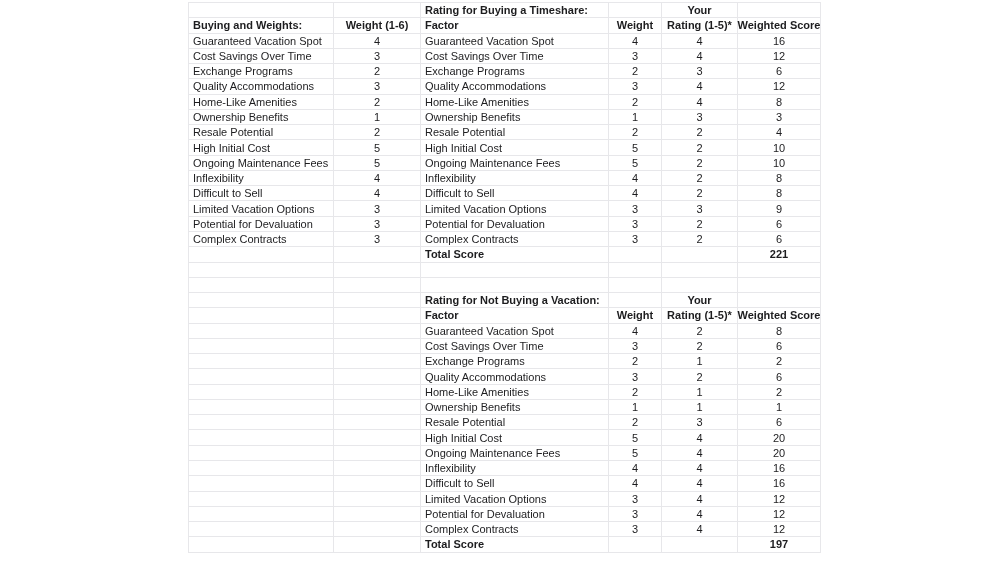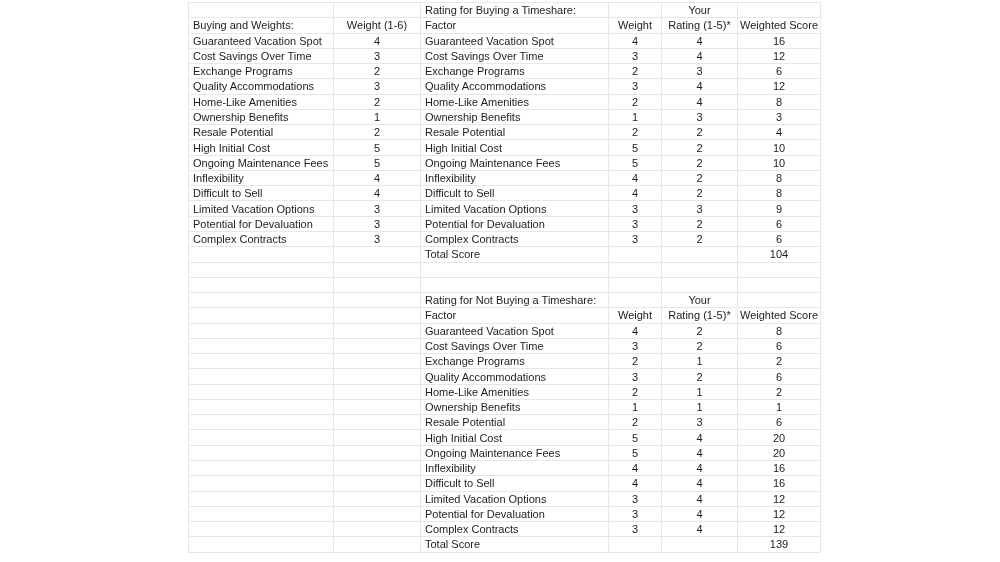--- a/index.html
+++ b/index.html
@@ -32,21 +32,21 @@
     font-size:11px;
     line-height:14px;
     color:var(--text);
     display:flex;
     align-items:center;
     padding:0 0 0 4px;
     white-space:nowrap;
     overflow:visible;
   }
   .cell.c{justify-content:center;padding:0;}
-  .cell.b{font-weight:normal;}
+  .cell.b{font-weight:bold;}
 </style>
 </head>
 <body>
 
 <div class="sheet-grid" id="grid">
     <div class="cell"></div>
     <div class="cell"></div>
     <div class="cell b">Rating for Buying a Timeshare:</div>
     <div class="cell"></div>
     <div class="cell c b">Your</div>
@@ -139,36 +139,36 @@
     <div class="cell c">3</div>
     <div class="cell">Complex Contracts</div>
     <div class="cell c">3</div>
     <div class="cell c">2</div>
     <div class="cell c">6</div>
     <div class="cell"></div>
     <div class="cell"></div>
     <div class="cell b">Total Score</div>
     <div class="cell"></div>
     <div class="cell"></div>
-    <div class="cell c b">104</div>
-    <div class="cell"></div>
-    <div class="cell"></div>
-    <div class="cell"></div>
-    <div class="cell"></div>
-    <div class="cell"></div>
-    <div class="cell"></div>
-    <div class="cell"></div>
-    <div class="cell"></div>
-    <div class="cell"></div>
-    <div class="cell"></div>
-    <div class="cell"></div>
-    <div class="cell"></div>
-    <div class="cell"></div>
-    <div class="cell"></div>
-    <div class="cell b">Rating for Not Buying a Timeshare:</div>
+    <div class="cell c b">221</div>
+    <div class="cell"></div>
+    <div class="cell"></div>
+    <div class="cell"></div>
+    <div class="cell"></div>
+    <div class="cell"></div>
+    <div class="cell"></div>
+    <div class="cell"></div>
+    <div class="cell"></div>
+    <div class="cell"></div>
+    <div class="cell"></div>
+    <div class="cell"></div>
+    <div class="cell"></div>
+    <div class="cell"></div>
+    <div class="cell"></div>
+    <div class="cell b">Rating for Not Buying a Vacation:</div>
     <div class="cell"></div>
     <div class="cell c b">Your</div>
     <div class="cell"></div>
     <div class="cell"></div>
     <div class="cell"></div>
     <div class="cell b">Factor</div>
     <div class="cell c b">Weight</div>
     <div class="cell c b">Rating (1-5)*</div>
     <div class="cell c b">Weighted Score</div>
     <div class="cell"></div>
@@ -253,14 +253,14 @@
     <div class="cell"></div>
     <div class="cell">Complex Contracts</div>
     <div class="cell c">3</div>
     <div class="cell c">4</div>
     <div class="cell c">12</div>
     <div class="cell"></div>
     <div class="cell"></div>
     <div class="cell b">Total Score</div>
     <div class="cell"></div>
     <div class="cell"></div>
-    <div class="cell c b">139</div>
+    <div class="cell c b">197</div>
   </div>
 
 </body></html>

